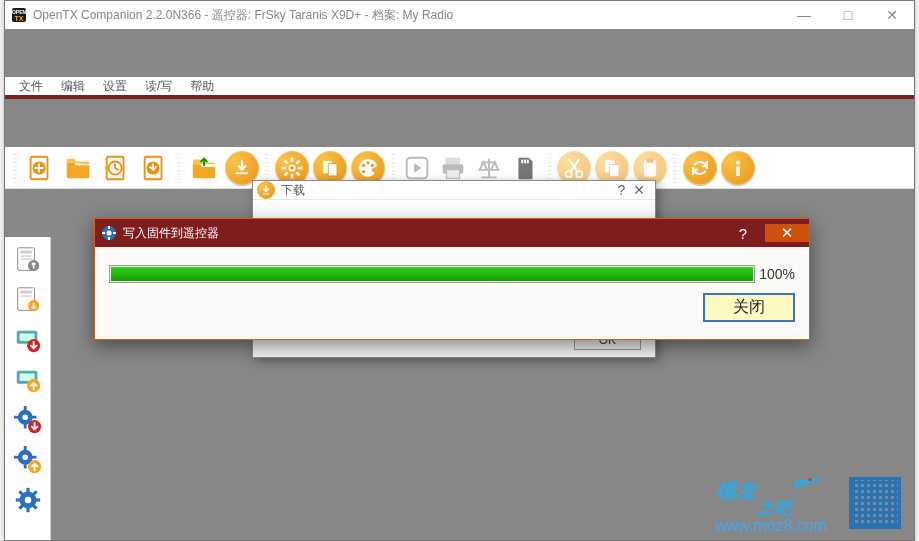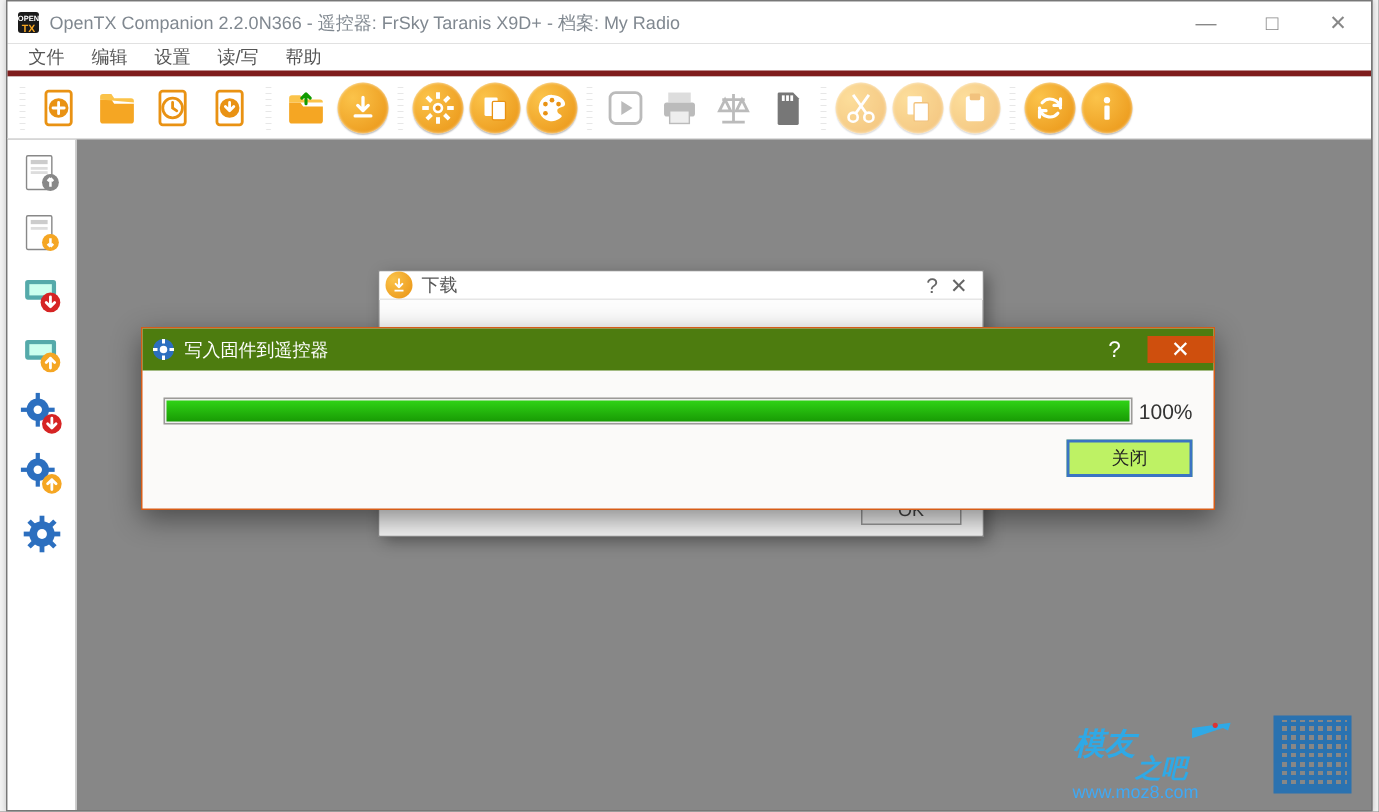--- a/index.html
+++ b/index.html
@@ -14,21 +14,21 @@
     --tool-border:#ddd;
     --dialog-border:#D65C18;
     --dialog-bg:#FBFAF9;
     --progress:#1FA80C;
   }
   *{box-sizing:border-box;font-family:"Microsoft YaHei","Segoe UI",Arial,sans-serif;}
   html,body{margin:0;padding:0;}
   body{width:919px;height:541px;background:#F2F2F2;position:relative;overflow:hidden;}
 
   
-  .main-window{position:absolute;left:4px;top:0;right:4px;bottom:0;background:var(--client);border:1px solid #777;display:flex;flex-direction:column;box-shadow:0 0 4px rgba(0,0,0,.2);}
+  .main-window{position:absolute;left:4px;top:0;right:4px;bottom:0;background:var(--client);border:1px solid #777;display:flex;flex-direction:column;box-shadow:0 0 4px rgba(0,0,0,.2);gap:48px;}
   .titlebar{height:28px;background:var(--titlebar);display:flex;align-items:center;padding-left:6px;color:var(--title-text);font-size:12px;user-select:none;}
   .titlebar .app-icon{width:16px;height:16px;margin-right:6px;}
   .titlebar .title{flex:0 0 auto;}
   .winctl{margin-left:auto;display:flex;height:100%;}
   .winctl div{width:44px;display:flex;align-items:center;justify-content:center;color:#888;font-size:14px;}
   .menubar{height:22px;background:#fff;display:flex;align-items:center;padding-left:6px;gap:2px;font-size:12px;color:var(--menu-text);border-bottom:4px solid #7f1d1d;}
   .menubar span{padding:2px 8px;}
   .toolbar{height:42px;background:#fff;border-bottom:1px solid var(--tool-border);display:flex;align-items:center;padding-left:6px;gap:4px;}
   .tsep{width:8px;height:30px;margin:0 2px;background:repeating-linear-gradient(0deg,#bbb 0 1px,transparent 1px 4px);border-radius:2px;opacity:.35;width:4px;}
   .tbtn{width:34px;height:34px;border-radius:50%;display:flex;align-items:center;justify-content:center;position:relative;flex-shrink:0;}
@@ -48,37 +48,37 @@
   .dl-dialog{position:absolute;left:252px;top:180px;width:404px;height:178px;background:#fdfdfd;border:1px solid #8a8a8a;box-shadow:3px 3px 10px rgba(0,0,0,.35);}
   .dl-title{height:19px;background:#fff;display:flex;align-items:center;padding:0 4px;font-size:12px;color:#555;border-bottom:1px solid #e6e6e6;}
   .dl-title .orb{width:18px;height:18px;border-radius:50%;background:radial-gradient(circle at 30% 30%, var(--orange-grad-a), var(--orange-grad-b));margin-right:6px;display:flex;align-items:center;justify-content:center;}
   .dl-title .cap{flex:1;}
   .dl-wctl{display:flex;gap:8px;color:#666;font-size:14px;padding-right:6px;}
   .dl-body{position:absolute;bottom:0;left:0;right:0;height:36px;display:flex;justify-content:flex-end;align-items:center;padding-right:14px;background:#f4f4f4;border-top:1px solid #ddd;}
   .ok-btn{border:1px solid #999;background:#eee;padding:2px 24px;font-size:12px;color:#444;}
 
   
   .fw-dialog{position:absolute;left:94px;top:218px;width:716px;height:122px;background:var(--dialog-bg);border:1px solid var(--dialog-border);box-shadow:0 6px 18px rgba(0,0,0,.45);}
-  .fw-titlebar{height:28px;background:#4d7c0f;display:flex;align-items:center;padding-left:6px;color:#fff;font-size:12px;gap:6px;}
+  .fw-titlebar{height:28px;background:#7f1d1d;display:flex;align-items:center;padding-left:6px;color:#fff;font-size:12px;gap:6px;}
   .fw-titlebar .ico{width:16px;height:16px;}
   .fw-wctl{margin-left:auto;display:flex;}
   .fw-wctl div{width:44px;display:flex;align-items:center;justify-content:center;color:#fff;font-size:15px;}
   .fw-wctl .close{background:#CF4F0D;}
   .fw-body{padding:10px 14px;font-size:12px;color:#333;}
   .prog-row{display:flex;align-items:center;gap:4px;margin-top:8px;}
   .progress{flex:1;height:18px;border:1px solid #9C9A98;background:#EDEDED;position:relative;}
   .progress-fill{position:absolute;left:1px;top:1px;bottom:1px;background:linear-gradient(#30D316,#189B04);width:calc(100% - 2px);}
   .pct{font-size:14px;color:#333;min-width:30px;}
   .fw-buttons{display:flex;justify-content:flex-end;margin-top:10px;}
-  .close-btn{border:2px solid #3A74C4;background:#bef264;color:#222;padding:2px 28px;font-size:12px;}
+  .close-btn{border:2px solid #3A74C4;background:#fef9c3;color:#222;padding:2px 28px;font-size:16px;}
 
   
   .wm-logo{position:absolute;right:90px;bottom:6px;display:flex;flex-direction:column;align-items:flex-start;}
   .wm-logo svg{width:120px;height:52px;}
-  .wm-url{font-size:12px;color:#3FA9F5;margin-left:6px;margin-top:-4px;}
+  .wm-url{font-size:16px;color:#3FA9F5;margin-left:6px;margin-top:-4px;}
   .wm-qr{position:absolute;right:18px;bottom:12px;width:52px;height:52px;
     background:
       repeating-linear-gradient(0deg,#1b6fb8 0 3px,transparent 3px 6px),
       repeating-linear-gradient(90deg,#1b6fb8 0 3px,transparent 3px 6px);
     border:3px solid #1b6fb8;
     opacity:.85;}
 </style>
 </head>
 <body>
 

